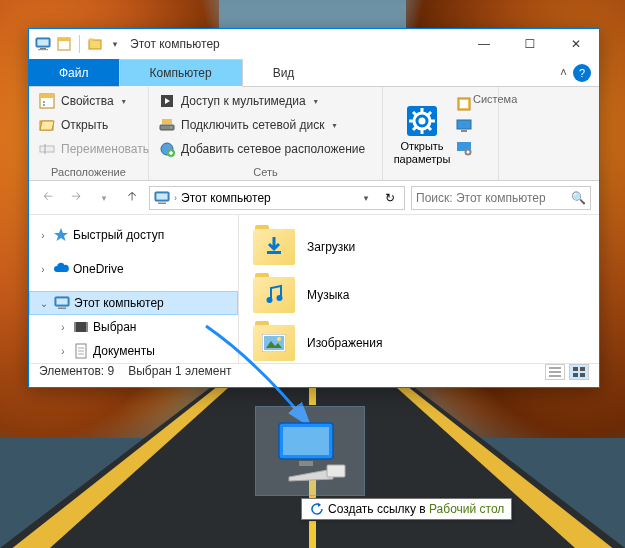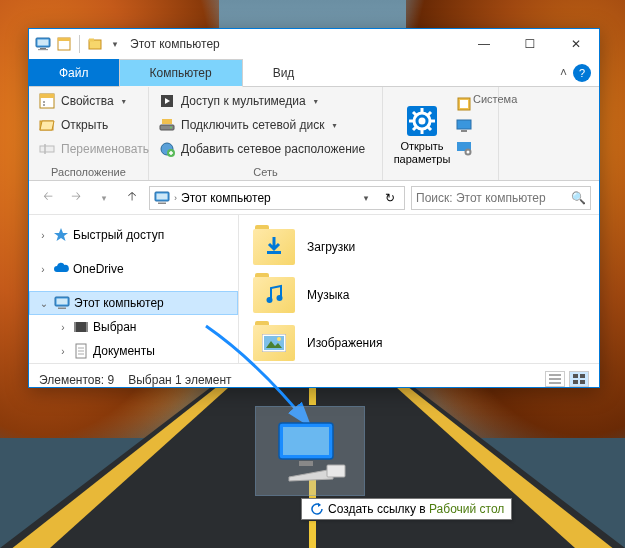--- a/index.html
+++ b/index.html
@@ -55,21 +55,21 @@
 .nav-item{display:flex;align-items:center;height:24px;padding:0 8px;gap:4px;cursor:pointer;}
 .nav-item.selected{background:#cce8ff;border:1px solid #99d1ff;}
 .exp{width:12px;text-align:center;color:#666;font-size:10px;}
 .nav-ico{width:16px;height:16px;display:flex;align-items:center;justify-content:center;}
 .nav-spacer{height:10px;}
 .content{flex:1;padding:8px 4px;overflow:hidden;}
 .file-item{display:flex;align-items:center;gap:12px;padding:6px 10px;cursor:pointer;}
 .folder-ico{width:42px;height:36px;position:relative;}
 .folder-base{position:absolute;inset:0;background:linear-gradient(135deg,#ffe9a8,#f7d66b);border-radius:2px;}
 .folder-tab{position:absolute;top:-4px;left:2px;width:14px;height:6px;background:#f0ca5a;border-radius:2px 2px 0 0;}
-.status{height:24px;border-top:1px solid #e5e5e5;display:flex;align-items:flex-end;padding:0 10px;gap:14px;color:#333;font-size:11.5px;}
+.status{height:24px;border-top:1px solid #e5e5e5;display:flex;align-items:flex-start;padding:0 10px;gap:14px;color:#333;font-size:11.5px;}
 .view-toggle{margin-left:auto;display:flex;gap:4px;}
 .vt{width:20px;height:16px;border:1px solid #ccc;display:flex;align-items:center;justify-content:center;cursor:pointer;}
 .drag-ghost{position:absolute;left:255px;top:406px;width:110px;height:90px;background:rgba(180,200,215,.3);border:1px solid rgba(100,140,180,.4);display:flex;align-items:center;justify-content:center;}
 .drag-arrow{position:absolute;left:198px;top:322px;width:130px;height:120px;pointer-events:none;}
 .tooltip{position:absolute;left:301px;top:498px;background:#fff;border:1px solid #767676;padding:3px 7px;display:flex;align-items:center;gap:5px;box-shadow:1px 1px 3px rgba(0,0,0,.2);font-size:11.5px;white-space:nowrap;}
 .tooltip .link{color:#4d7c0f;}
 svg{display:block;}
 </style>
 </head>
 <body>

